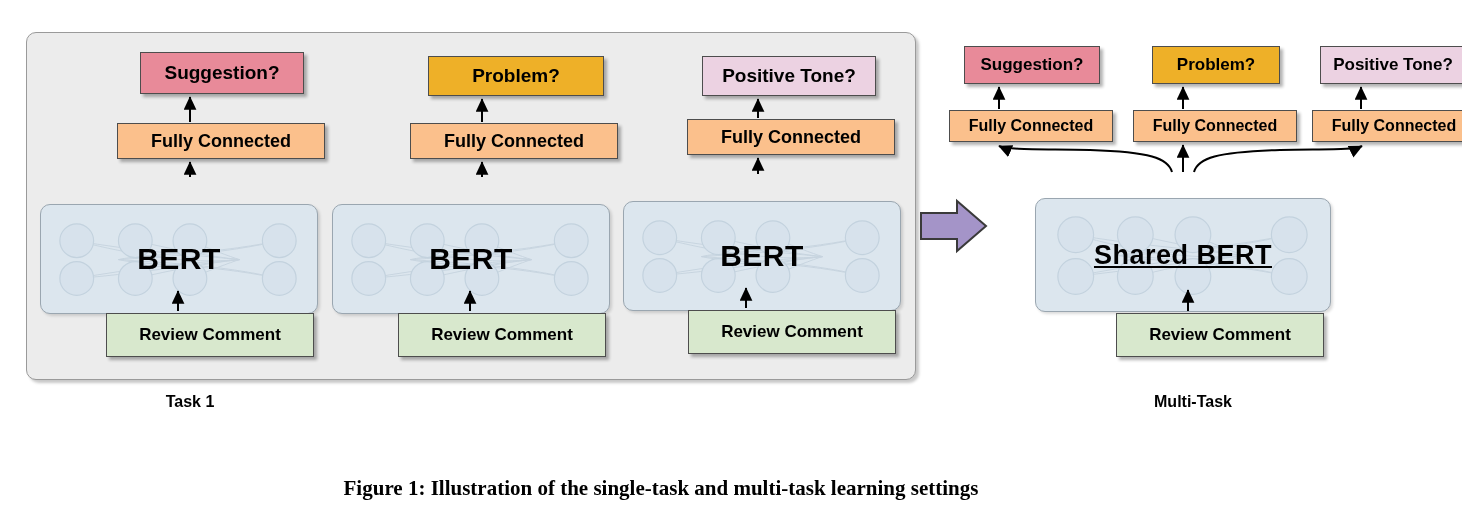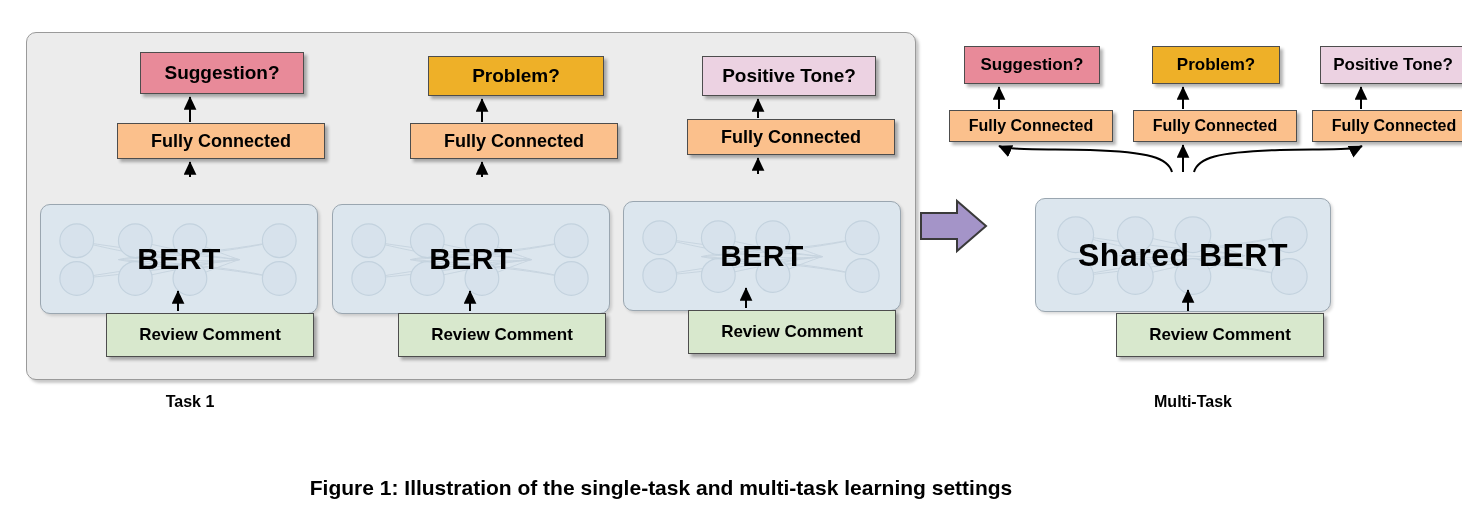--- a/index.html
+++ b/index.html
@@ -98,21 +98,21 @@
     color: #000;
   }
 
   
   .caption {
     position: absolute;
     left: 0;
     top: 476px;
     width: 1322px;
     text-align: center;
-    font-family: Liberation Sans, sans-serif;
+    font-family: Liberation Serif, serif;
     font-weight: bold;
     font-size: 21px;
     color: #000;
   }
 </style>
 </head>
 <body>
 
 <div id="figure">
 
@@ -258,21 +258,21 @@
         <circle cx="40" cy="36" r="18"></circle>
         <circle cx="100" cy="36" r="18"></circle>
         <circle cx="158" cy="36" r="18"></circle>
         <circle cx="255" cy="36" r="18"></circle>
         <circle cx="40" cy="78" r="18"></circle>
         <circle cx="100" cy="78" r="18"></circle>
         <circle cx="158" cy="78" r="18"></circle>
         <circle cx="255" cy="78" r="18"></circle>
       </g>
     </svg>
-    <div class="label" style="font-size:32px;">Shared BERT</div>
+    <div class="label" style="font-size:27px;text-decoration:underline;">Shared BERT</div>
   </div>
 
   <div class="node review" style="left:1084px; top:313px; width:208px; height:44px; font-size:17px;">Review Comment</div>
 
   <svg class="arrows" viewBox="0 0 1462 531">
     <defs>
       <marker id="ah" markerWidth="9" markerHeight="9" refX="6.4" refY="3.2" orient="auto" markerUnits="strokeWidth">
         <path d="M0,0 L6.8,3.2 L0,6.4 z" fill="#000000"></path>
       </marker>
     </defs>

